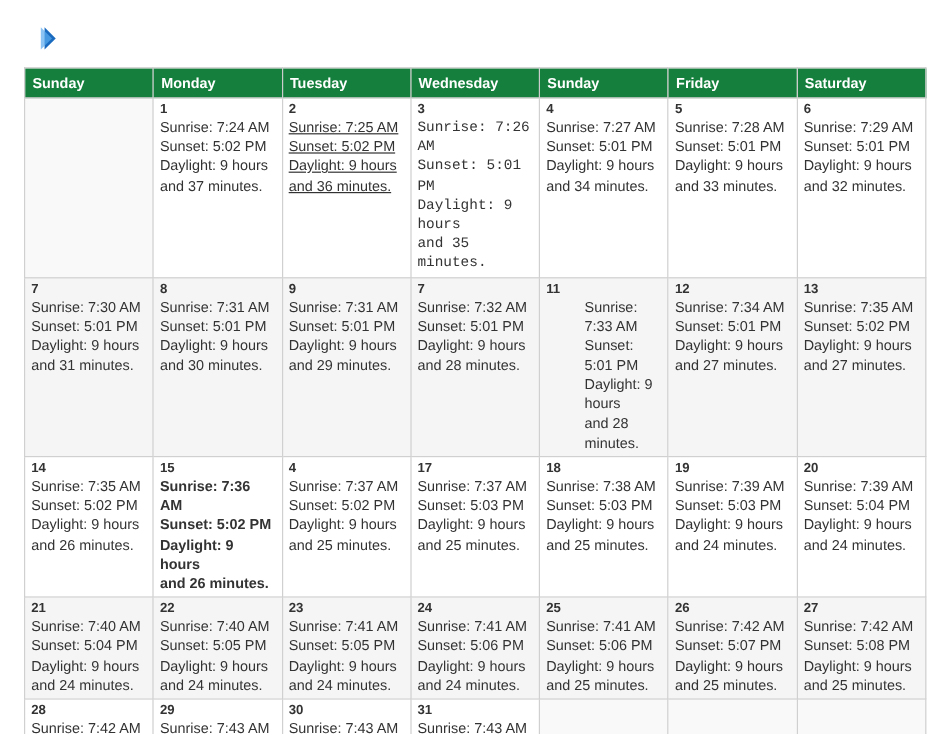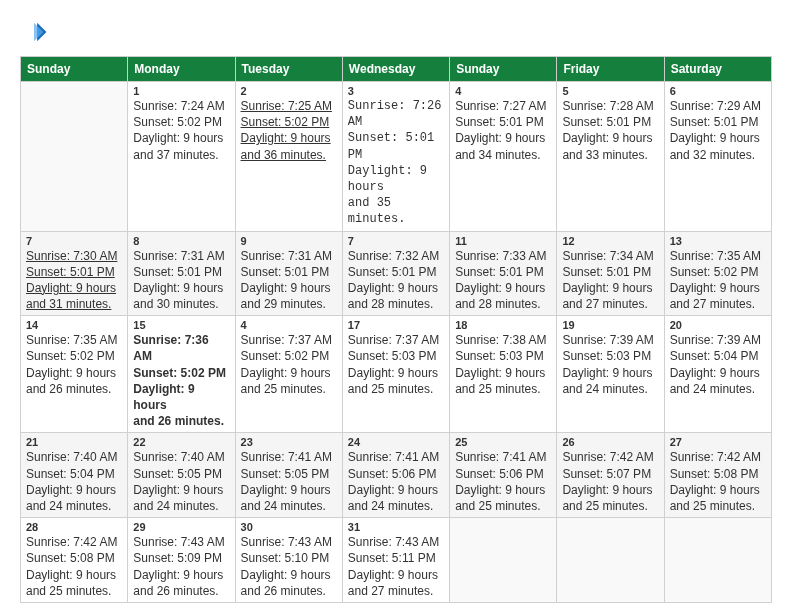--- a/index.html
+++ b/index.html
@@ -173,21 +173,21 @@
             <span class="day-number">6</span>
             <div class="cell-info" style="white-space: pre-line;">Sunrise: 7:29 AM
 Sunset: 5:01 PM
 Daylight: 9 hours
 and 32 minutes.</div>
           </td>
         </tr>
         <tr>
           <td>
             <span class="day-number">7</span>
-            <div class="cell-info" style="white-space: pre-line; text-decoration: underline;">Sunrise: 7:30 AM
+            <div class="cell-info" style="white-space: pre-line;">Sunrise: 7:30 AM
 Sunset: 5:01 PM
 Daylight: 9 hours
 and 31 minutes.</div>
           </td>
           <td>
             <span class="day-number">8</span>
             <div class="cell-info" style="white-space: pre-line;">Sunrise: 7:31 AM
 Sunset: 5:01 PM
 Daylight: 9 hours
 and 30 minutes.</div>
@@ -201,21 +201,21 @@
           </td>
           <td>
             <span class="day-number">7</span>
             <div class="cell-info" style="white-space: pre-line;">Sunrise: 7:32 AM
 Sunset: 5:01 PM
 Daylight: 9 hours
 and 28 minutes.</div>
           </td>
           <td>
             <span class="day-number">11</span>
-            <div class="cell-info" style="white-space: pre-line;">Sunrise: 7:33 AM
+            <div class="cell-info" style="white-space: pre-line; margin-left: 32px;">Sunrise: 7:33 AM
 Sunset: 5:01 PM
 Daylight: 9 hours
 and 28 minutes.</div>
           </td>
           <td>
             <span class="day-number">12</span>
             <div class="cell-info" style="white-space: pre-line;">Sunrise: 7:34 AM
 Sunset: 5:01 PM
 Daylight: 9 hours
 and 27 minutes.</div>

